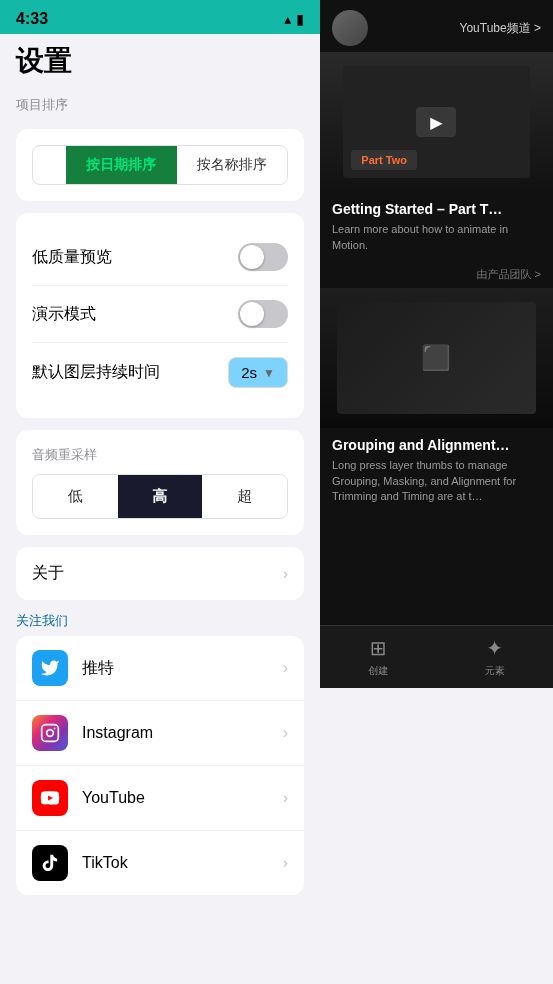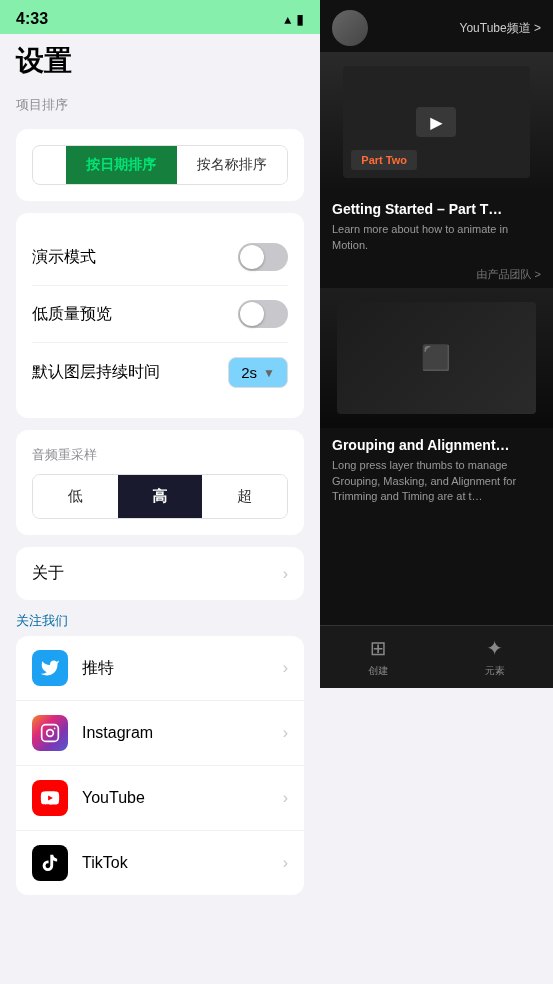--- a/index.html
+++ b/index.html
@@ -21,21 +21,21 @@
       overflow-y: auto;
       flex-shrink: 0;
     }
 
     
     .status-bar {
       display: flex;
       justify-content: space-between;
       align-items: center;
       padding: 10px 16px 6px;
-      background: #86efac;
+      background: #14b8a6;
     }
     .status-time {
       font-size: 16px;
       font-weight: 600;
       color: #000;
     }
     .status-icons {
       display: flex;
       align-items: center;
       gap: 5px;
@@ -315,25 +315,25 @@
   <div class="section-label">项目排序</div>
   <div class="card">
     <div class="sort-buttons">
       <button class="sort-btn active">按日期排序</button>
       <button class="sort-btn">按名称排序</button>
     </div>
   </div>
 
   <div class="card">
     <div class="toggle-row">
+      <span class="toggle-label">低质量预览</span>
+      <div class="toggle-switch"></div>
+    </div>
+    <div class="toggle-row">
       <span class="toggle-label">演示模式</span>
-      <div class="toggle-switch"></div>
-    </div>
-    <div class="toggle-row">
-      <span class="toggle-label">低质量预览</span>
       <div class="toggle-switch"></div>
     </div>
     <div class="duration-row">
       <span class="duration-label">默认图层持续时间</span>
       <div class="duration-select">
         <span>2s</span>
         <span class="chevron-down">▼</span>
       </div>
     </div>
   </div>

